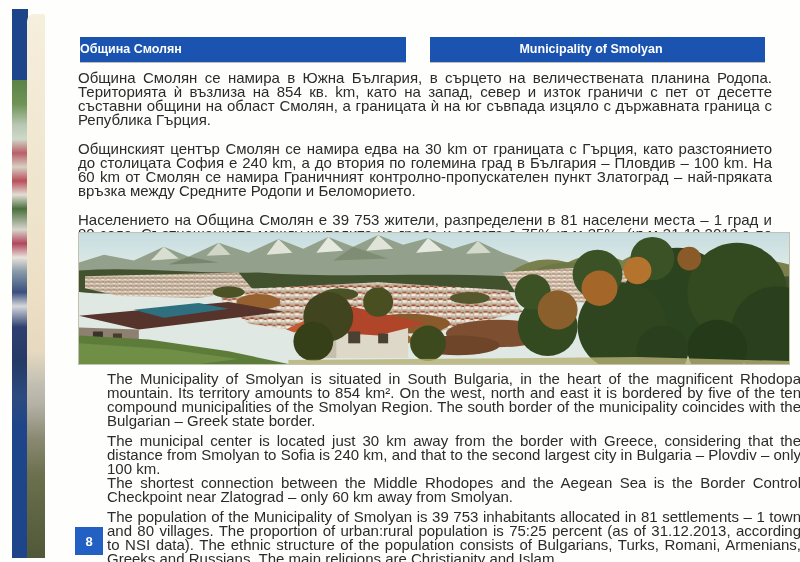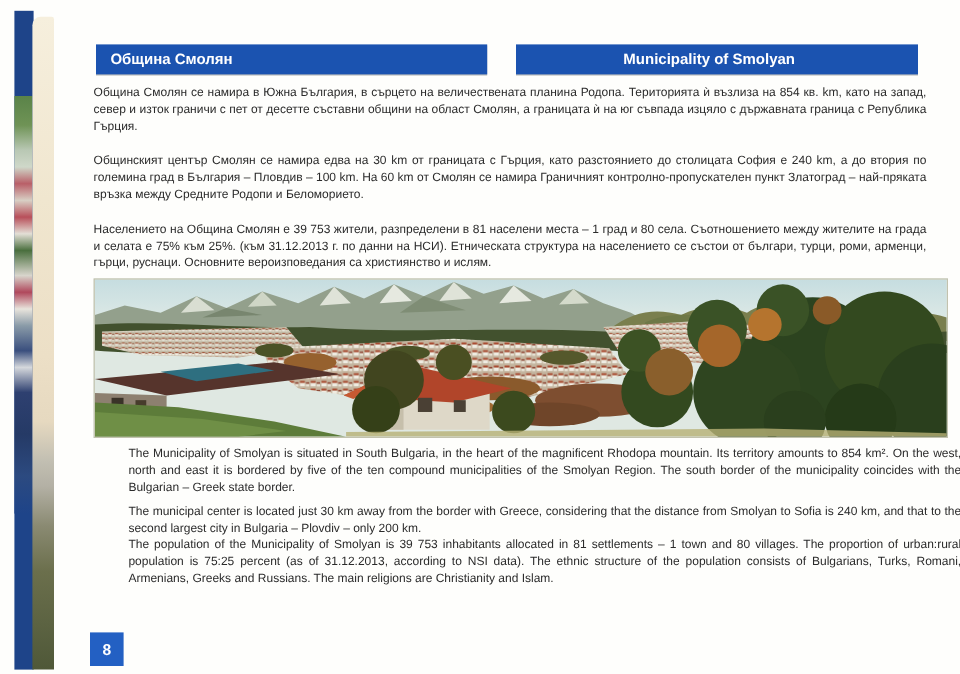--- a/index.html
+++ b/index.html
@@ -42,28 +42,28 @@
       #5c6342 93%, #4f5838 100%);
   }
 
   
   .header-bar {
     position: absolute; top: 37px; height: 25px;
     background: var(--header-blue);
     color: #ffffff; font-weight: bold; font-size: 12.5px; line-height: 25px;
     box-shadow: 0 1px 0 rgba(0,0,0,0.25);
   }
-  .header-bar.bg-bar { left: 80px; width: 326px; padding-left: 12px; }
+  .header-bar.bg-bar { left: 80px; width: 326px; padding-left: 0; }
   .header-bar.en-bar { left: 430px; width: 335px; padding-right: 13px; text-align: center; }
 
   
   .text-col {
     position: absolute; left: 78px; width: 694px;
     color: var(--text-color);
-    font-size: 10px; line-height: 14px;
+    font-size: 15px; line-height: 14px;
     text-align: justify;
   }
   .bg-text { top: 71px; }
   .bg-text p { margin: 0 0 15px 0; }
   .en-text { top: 372px; margin-left: 29px; }
   .en-text p { margin: 0 0 6px 0; }
   .en-text p.no-gap { margin-bottom: 0; }
 
   
   .photo-frame {
@@ -215,21 +215,22 @@
       <g>
         <polygon points="0,104 70,108 150,120 210,133 0,133" fill="#5d7c3a"></polygon>
         <polygon points="0,112 90,118 160,128 120,133 0,133" fill="#6f8f46"></polygon>
         <polygon points="210,129 560,126 712,130 712,133 210,133" fill="#b7b075" opacity="0.8"></polygon>
       </g>
     </svg>
   </div>
 
   <div class="text-col en-text">
     <p>The Municipality of Smolyan is situated in South Bulgaria, in the heart of the magnificent Rhodopa mountain. Its territory amounts to 854 km². On the west, north and east it is bordered by five of the ten compound municipalities of the Smolyan Region. The south border of the municipality coincides with the Bulgarian – Greek state border.</p>
-    <p class="no-gap">The municipal center is located just 30 km away from the border with Greece, considering that the distance from Smolyan to Sofia is 240 km, and that to the second largest city in Bulgaria – Plovdiv – only 200 km.</p>
+    <p class="no-gap">The municipal center is located just 30 km away from the border with Greece, considering that the distance from Smolyan to Sofia is 240 km, and that to the second largest city in Bulgaria – Plovdiv – only 100 km.</p>
+    <p>The shortest connection between the Middle Rhodopes and the Aegean Sea is the Border Control Checkpoint near Zlatograd – only 60 km away from Smolyan.</p>
     <p>The population of the Municipality of Smolyan is 39 753 inhabitants allocated in 81 settlements – 1 town and 80 villages. The proportion of urban:rural population is 75:25 percent (as of 31.12.2013, according to NSI data). The ethnic structure of the population consists of Bulgarians, Turks, Romani, Armenians, Greeks and Russians. The main religions are Christianity and Islam.</p>
   </div>
 
   <div class="page-number">
     <span>8</span>
   </div>
 
 </div>
 
 </body></html>

